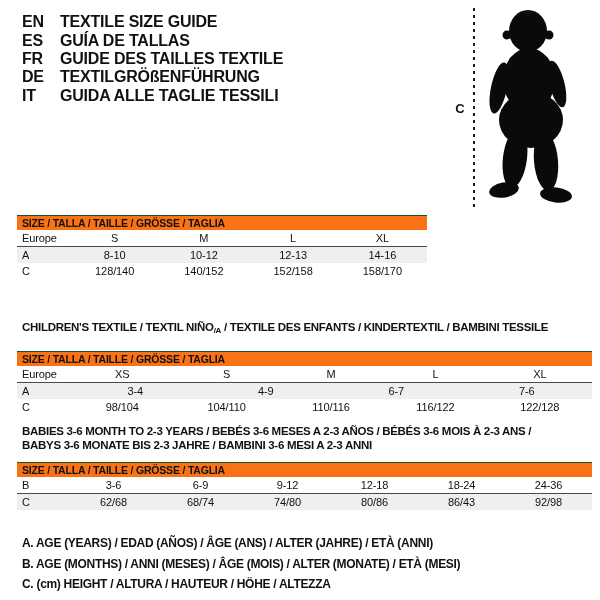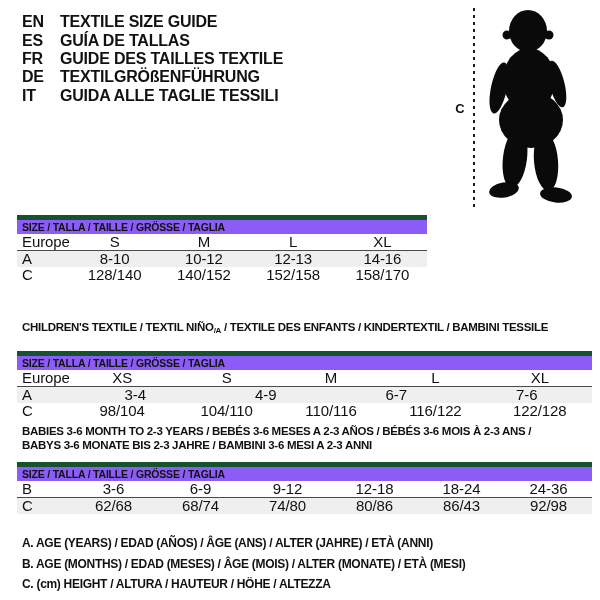--- a/index.html
+++ b/index.html
@@ -24,23 +24,23 @@
 
   
   .table-block{position:absolute;left:17px;}
   #table-junior{top:215px;width:410px;}
   #table-children{top:320px;width:575px;}
   #table-babies{top:424px;width:575px;}
   .table-title{font-weight:bold;font-size:11.5px;letter-spacing:-0.3px;
     line-height:14px;padding-left:5px;margin-bottom:13px;}
   #table-babies .table-title{margin-bottom:10px;}
   .table-title .sub{font-size:8px;vertical-align:-2px;}
-  .size-band{background:#8b5cf6;border-top:5px solid #14532d;height:14px;line-height:14px;
+  .size-band{background:#f97316;border-top:1px solid #14532d;height:14px;line-height:14px;
     font-weight:bold;font-size:10.5px;letter-spacing:-0.2px;padding-left:5px;}
-  .trow{display:flex;height:16px;line-height:16px;font-size:15px;letter-spacing:-0.1px;}
+  .trow{display:flex;height:16px;line-height:16px;font-size:11px;letter-spacing:-0.1px;}
   .trow.first{border-bottom:1px solid #4a4a4a;}
   .trow.alt{background:#efefef;}
   .tlabel{width:48px;padding-left:5px;}
   .tcell{flex:1;text-align:center;}
 
   
   #footnotes{position:absolute;left:22px;top:533px;}
   .footnote{height:20.5px;line-height:20.5px;font-weight:bold;font-size:12px;letter-spacing:-0.3px;}
 </style>
 </head>
@@ -167,15 +167,15 @@
         <div class="tcell">74/80</div>
         <div class="tcell">80/86</div>
         <div class="tcell">86/43</div>
         <div class="tcell">92/98</div>
       </div>
     </div>
 </div>
 
 <div id="footnotes">
   <div class="footnote">A. AGE (YEARS) / EDAD (AÑOS) / ÂGE (ANS) / ALTER (JAHRE) / ETÀ (ANNI)</div>
-  <div class="footnote">B. AGE (MONTHS) / EDAD (MESES) / ÂGE (MOIS) / ALTER (MONATE) / ETÀ (MESI)</div>
+  <div class="footnote">B. AGE (MONTHS) / ANNI (MESES) / ÂGE (MOIS) / ALTER (MONATE) / ETÀ (MESI)</div>
   <div class="footnote">C. (cm) HEIGHT / ALTURA / HAUTEUR / HÖHE / ALTEZZA</div>
 </div>
 
 </body></html>

